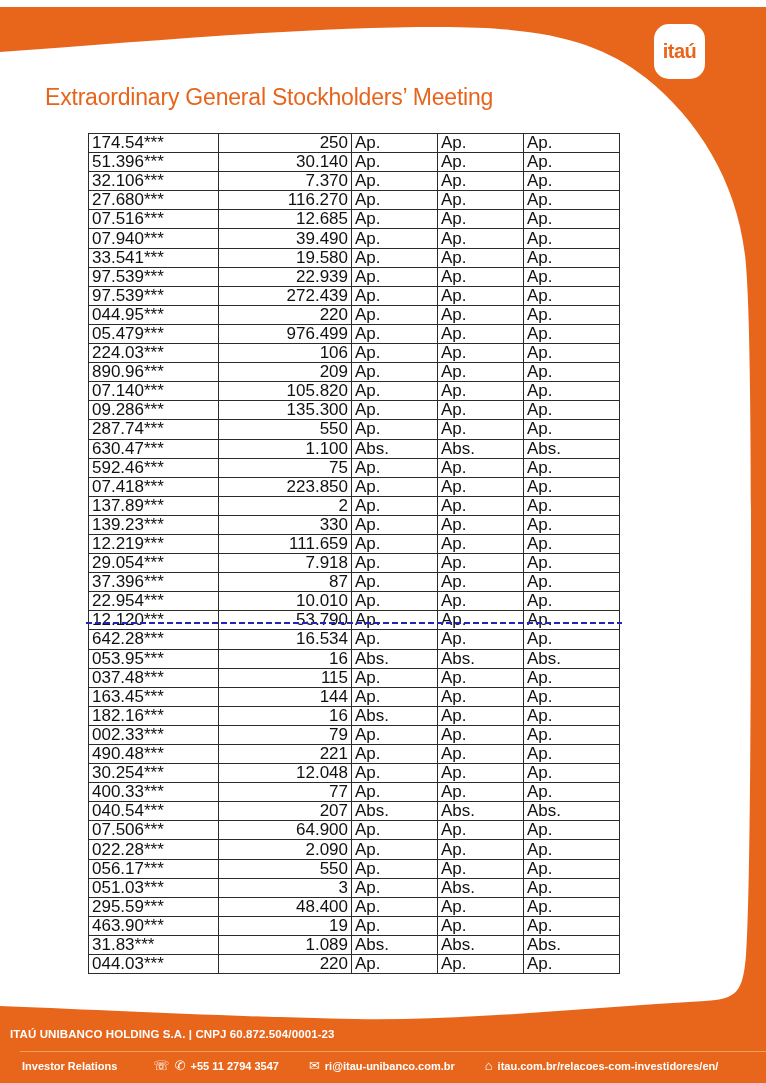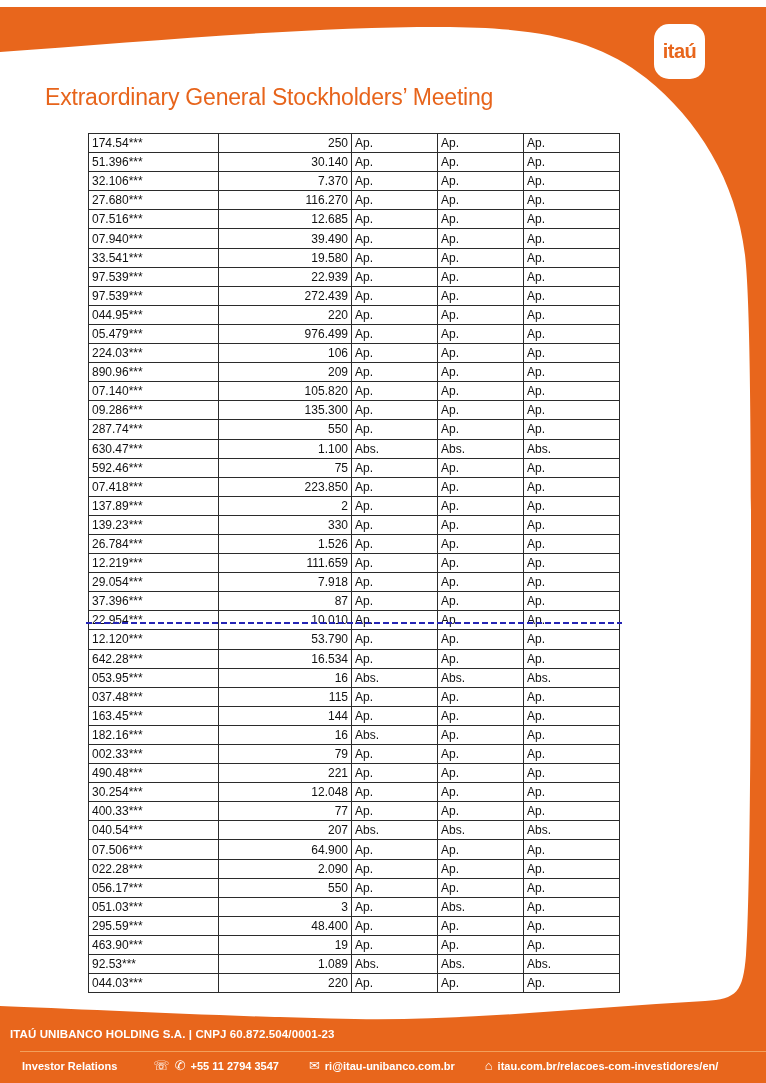--- a/index.html
+++ b/index.html
@@ -13,21 +13,21 @@
     border-radius:15px;z-index:2;display:flex;align-items:center;justify-content:center;
   }
   .logo span{color:#e8661c;font-weight:bold;font-size:20px;letter-spacing:-0.5px;}
   .title{
     position:absolute;left:45px;top:84px;z-index:2;color:#e7641b;font-weight:normal;
     font-size:23px;letter-spacing:-0.2px;
   }
   .table-wrap{position:absolute;left:88px;top:133px;z-index:2;}
   table.voting{
     border-collapse:collapse;table-layout:fixed;width:531px;
-    font-size:12px;color:#111111;
+    font-size:17px;color:#111111;
   }
   table.voting td{
     border:1px solid #2b2b2b;height:18.1px;padding:0 3px;line-height:14px;
     overflow:hidden;white-space:nowrap;vertical-align:middle;
   }
   table.voting{border:1.5px solid #222222;}
   td.c0{text-align:left;}
   td.c1{text-align:right;}
   td.c2,td.c3,td.c4{text-align:left;}
   .page-break-line{
@@ -227,27 +227,20 @@
             <td class="c4">Ap.</td>
           </tr>
           <tr>
             <td class="c0">139.23***</td>
             <td class="c1">330</td>
             <td class="c2">Ap.</td>
             <td class="c3">Ap.</td>
             <td class="c4">Ap.</td>
           </tr>
           <tr>
-            <td class="c0">26.784***</td>
-            <td class="c1">1.526</td>
-            <td class="c2">Ap.</td>
-            <td class="c3">Ap.</td>
-            <td class="c4">Ap.</td>
-          </tr>
-          <tr>
             <td class="c0">12.219***</td>
             <td class="c1">111.659</td>
             <td class="c2">Ap.</td>
             <td class="c3">Ap.</td>
             <td class="c4">Ap.</td>
           </tr>
           <tr>
             <td class="c0">29.054***</td>
             <td class="c1">7.918</td>
             <td class="c2">Ap.</td>
@@ -381,21 +374,21 @@
             <td class="c4">Ap.</td>
           </tr>
           <tr>
             <td class="c0">463.90***</td>
             <td class="c1">19</td>
             <td class="c2">Ap.</td>
             <td class="c3">Ap.</td>
             <td class="c4">Ap.</td>
           </tr>
           <tr>
-            <td class="c0">92.53***</td>
+            <td class="c0">31.83***</td>
             <td class="c1">1.089</td>
             <td class="c2">Abs.</td>
             <td class="c3">Abs.</td>
             <td class="c4">Abs.</td>
           </tr>
           <tr>
             <td class="c0">044.03***</td>
             <td class="c1">220</td>
             <td class="c2">Ap.</td>
             <td class="c3">Ap.</td>

